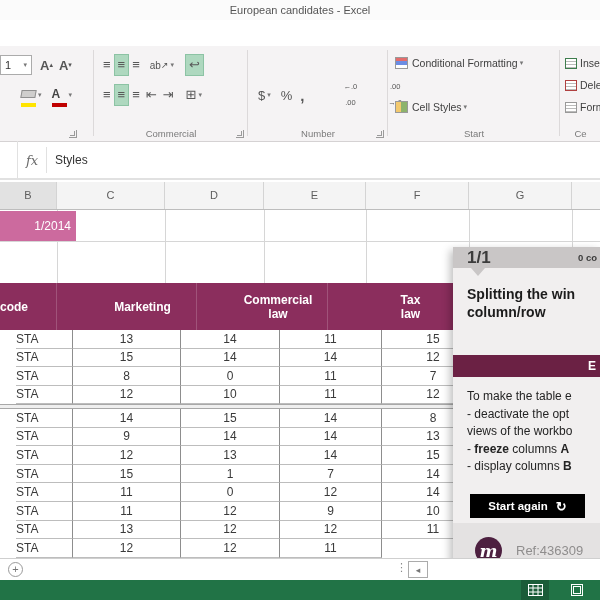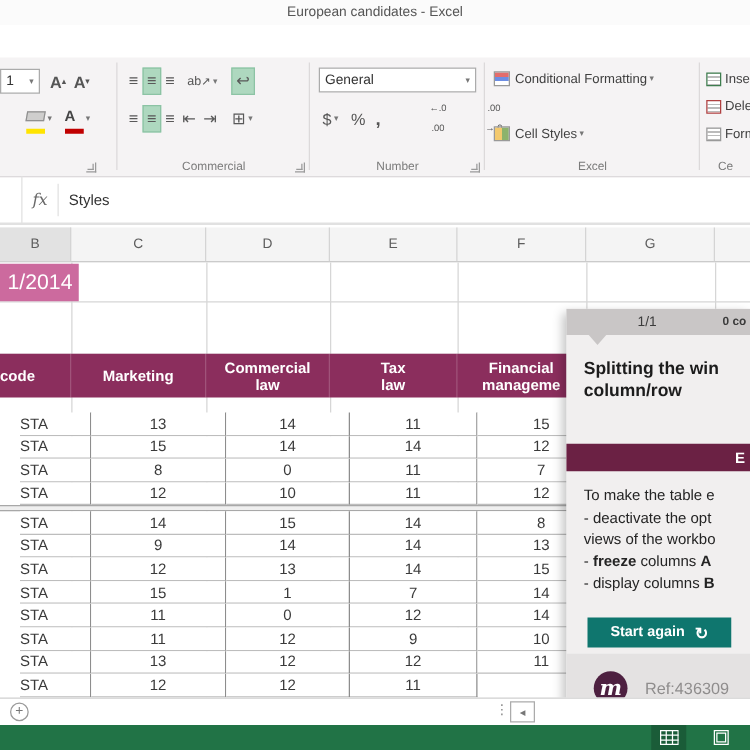--- a/index.html
+++ b/index.html
@@ -67,43 +67,43 @@
   
   .colheads { position:absolute; left:0; top:182px; width:600px; height:28px;
     background:#f4f4f4; border-bottom:1px solid #bdbdbd; }
   .colhead { position:absolute; top:0; height:27px; text-align:center; font-size:11px;
     color:#5d5d5d; line-height:27px; border-right:1px solid #d4d4d4; cursor:pointer; }
   .colhead.sel { background:#e2e2e2; }
   
   .gridarea { position:absolute; left:0; top:210px; width:600px; height:348px; background:#fff; }
   .vline { position:absolute; top:0; width:1px; height:348px; background:#d6d6d6; }
   .hline { position:absolute; left:0; width:600px; height:1px; background:#d6d6d6; }
-  .datecell { position:absolute; left:0; top:1px; width:63px; height:30px;
-    color:#fff; font-size:17px; display:flex; align-items:center; justify-content:flex-end;
+  .datecell { position:absolute; left:0; top:1px; width:76px; height:30px;
+    color:#fff; font-size:12px; display:flex; align-items:center; justify-content:flex-end;
     padding-right:5px; overflow:hidden; cursor:cell; }
-  .thead { position:absolute; left:0; top:73px; width:572px; height:35px; display:grid;
-    grid-template-columns:57px 108px 99px 102px 103px 103px; }
+  .thead { position:absolute; left:0; top:73px; width:572px; height:47px; display:grid;
+    grid-template-columns:57px 108px 99px 102px 103px 103px;gap:32px; }
   .thcell { color:#fff; font-weight:bold; font-size:12px; display:flex; flex-direction:column;
     align-items:center; justify-content:center; line-height:14px; border-right:1px solid rgba(255,255,255,.18);
     overflow:hidden; white-space:nowrap; cursor:cell; }
   .thcell:first-child { align-items:flex-start; }
   .tbody { position:absolute; left:0; top:120px; width:469px; }
   .trow { display:grid; grid-template-columns:57px 108px 99px 102px 103px;margin-left:16px; }
   .tcell { font-size:12px; color:#3a3a3a; border-right:1px solid #8d8d8d;
     border-bottom:1px solid #bdbdbd; display:flex; align-items:center; justify-content:center;
     background:#fff; overflow:hidden; cursor:cell; }
   .tcell.codecol { justify-content:flex-start; }
   .freezesep { height:5px; background:#efefef; border-top:1px solid #a8a8a8;
     border-bottom:1px solid #a8a8a8; }
   
   .overlay { position:absolute; left:453px; top:247px; width:147px; height:331px;
     background:#f1efef; box-shadow:-3px 3px 8px rgba(0,0,0,.25); overflow:hidden; }
   .ov-top { position:absolute; left:0; top:0; width:147px; height:21px; background:#c9c6c6;
     display:flex; align-items:center; justify-content:space-between; padding:0 3px 0 14px; }
-  .ov-page { font-size:11px; font-weight:normal; color:#3c3c3c;margin-left:43px; }
+  .ov-page { font-size:17px; font-weight:bold; color:#3c3c3c; }
   .ov-count { font-size:9.5px; font-weight:bold; color:#3c3c3c; white-space:nowrap; }
   .ov-pointer { position:absolute; left:18px; top:21px; width:0; height:0;
     border-left:7px solid transparent; border-right:7px solid transparent;
     border-top:8px solid #c9c6c6; }
   .ov-title { position:absolute; left:14px; top:38px; width:140px; font-size:14px;
     font-weight:bold; color:#1c1c1c; line-height:18px; white-space:nowrap; }
   .ov-exbar { position:absolute; left:0; top:108px; width:147px; height:22px;
     color:#fff; font-weight:bold; font-size:12px; display:flex; align-items:center;
     justify-content:flex-end; padding-right:4px; }
   .ov-body { position:absolute; left:14px; top:141px; width:140px; font-size:12px;
@@ -220,26 +220,20 @@
           <span class="dd">▾</span>
         </div>
       </div>
       <div class="glabel">Commercial</div>
       <div class="launcher"></div>
     </div>
 
     <div class="rdivider" style="left:247px;"></div>
 
     <div class="rgroup" style="left:249px;width:138px;">
-      <div class="rrow" style="top:8px;left:6px;">
-        <div class="inputbox" style="width:126px;">
-          <span>General</span>
-          <span class="dd">▾</span>
-        </div>
-      </div>
       <div class="rrow" style="top:38px;left:6px;">
         <div class="btn">
           <span style="font-size:13px;">$</span>
           <span class="dd">▾</span>
         </div>
         <div class="btn" style="margin-left:4px;">
           <span style="font-size:13px;">%</span>
         </div>
         <div class="btn" style="margin-left:2px;">
           <span style="font-size:15px;font-weight:bold;">,</span>
@@ -267,21 +261,21 @@
       <div class="rrow" style="top:7px;left:6px;height:20px;">
         <span class="styleico cf"></span>
         <span class="styletxt">Conditional Formatting</span>
         <span class="dd">▾</span>
       </div>
       <div class="rrow" style="top:51px;left:6px;height:20px;">
         <span class="styleico cs"></span>
         <span class="styletxt">Cell Styles</span>
         <span class="dd">▾</span>
       </div>
-      <div class="glabel">Excel</div>
+      <div class="glabel">Start</div>
     </div>
 
     <div class="rdivider" style="left:559px;"></div>
 
     <div class="rgroup" style="left:561px;width:39px;">
       <div class="rrow" style="top:7px;left:4px;height:20px;">
         <span class="cellico ins"></span>
         <span class="styletxt">Inse</span>
       </div>
       <div class="rrow" style="top:29px;left:4px;height:20px;">
@@ -445,21 +439,21 @@
       <div>column/row</div>
     </div>
     <div class="ov-exbar" style="background: rgb(107, 33, 68);">E</div>
     <div class="ov-body" id="ov-body">
         <div><span>To make the table e</span></div>
         <div><span>- deactivate the opt</span></div>
         <div><span>views of the workbo</span></div>
         <div><span>- </span><span style="font-weight: bold;">freeze</span><span> columns </span><span style="font-weight: bold;">A</span></div>
         <div><span>- display columns </span><span style="font-weight: bold;">B</span></div>
       </div>
-    <button class="ov-btn" style="background: #0f766e; text-align: center;">
+    <button class="ov-btn" style="background: #000000; text-align: center;">
       <span>Start again</span>
       <span class="ricon">↻</span>
     </button>
     <div class="ov-footer">
       <span class="ov-logo">m</span>
       <span class="ov-ref">Ref:436309</span>
     </div>
   </div>
 
   <div class="sheettabs">

